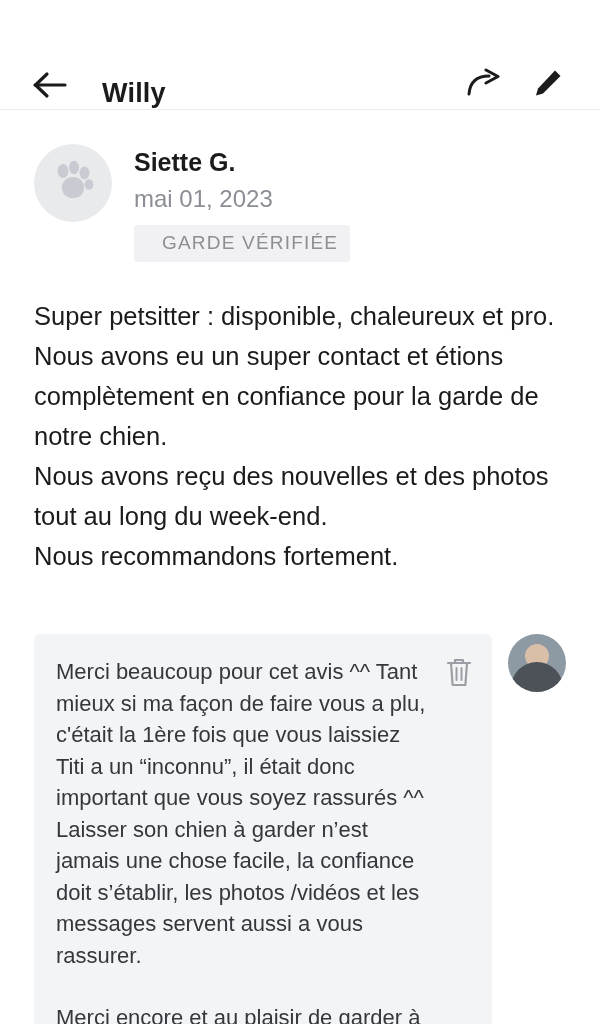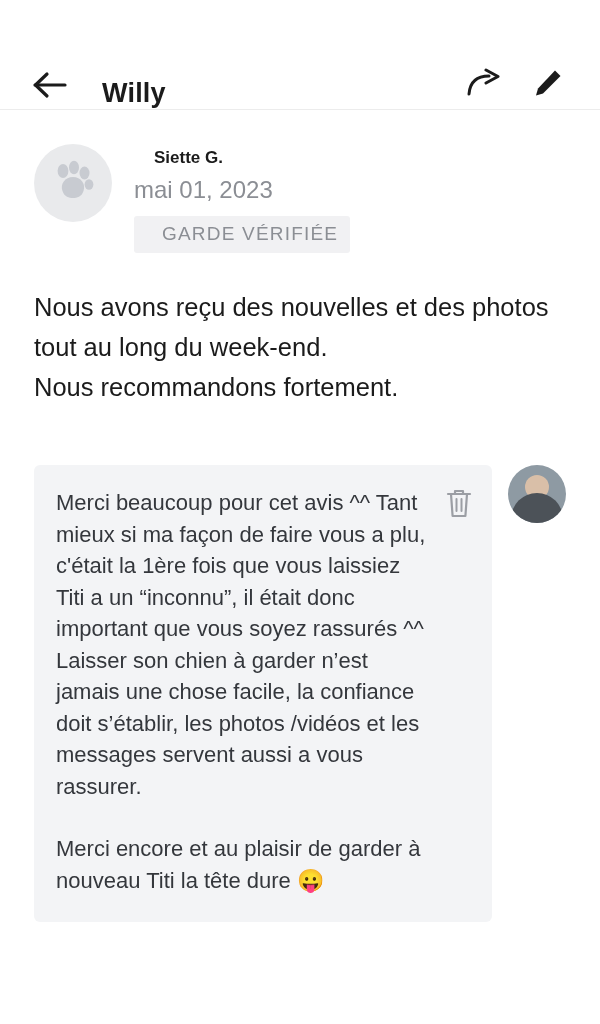--- a/index.html
+++ b/index.html
@@ -74,24 +74,23 @@
     position: relative;
     display: flex;
     align-items: center;
     justify-content: center;
   }
   .reviewer-meta {
     margin-left: 22px;
     padding-top: 4px;
   }
   .reviewer-name {
-    font-size: 17px;
+    font-size: 25px;
     font-weight: bold;
     color: #1b1b1b;
-    margin-left: 20px;
   }
   .review-date {
     font-size: 24px;
     color: #8b8e94;
     margin-top: 8px;
   }
   .verified-badge {
     display: inline-block;
     margin-top: 12px;
     background: #f1f1f3;
@@ -212,20 +211,21 @@
         </span>
       </div>
       <div class="reviewer-meta">
         <div class="reviewer-name">Siette G.</div>
         <div class="review-date">mai 01, 2023</div>
         <div class="verified-badge">GARDE VÉRIFIÉE</div>
       </div>
     </div>
 
     <div class="review-text">
+      <p>Super petsitter : disponible, chaleureux et pro. Nous avons eu un super contact et étions complètement en confiance pour la garde de notre chien.</p>
       <p>Nous avons reçu des nouvelles et des photos tout au long du week-end.</p>
       <p>Nous recommandons fortement.</p>
     </div>
 
     <div class="reply-wrap">
       <div class="reply-bubble">
         <div class="reply-text">
           <p>Merci beaucoup pour cet avis ^^ Tant mieux si ma façon de faire vous a plu, c'était la 1ère fois que vous laissiez Titi a un “inconnu”, il était donc important que vous soyez rassurés ^^ Laisser son chien à garder n’est jamais une chose facile, la confiance doit s’établir, les photos /vidéos et les messages servent aussi a vous rassurer.</p>
           <p class="gap">Merci encore et au plaisir de garder à nouveau Titi la tête dure 😛</p>
         </div>

